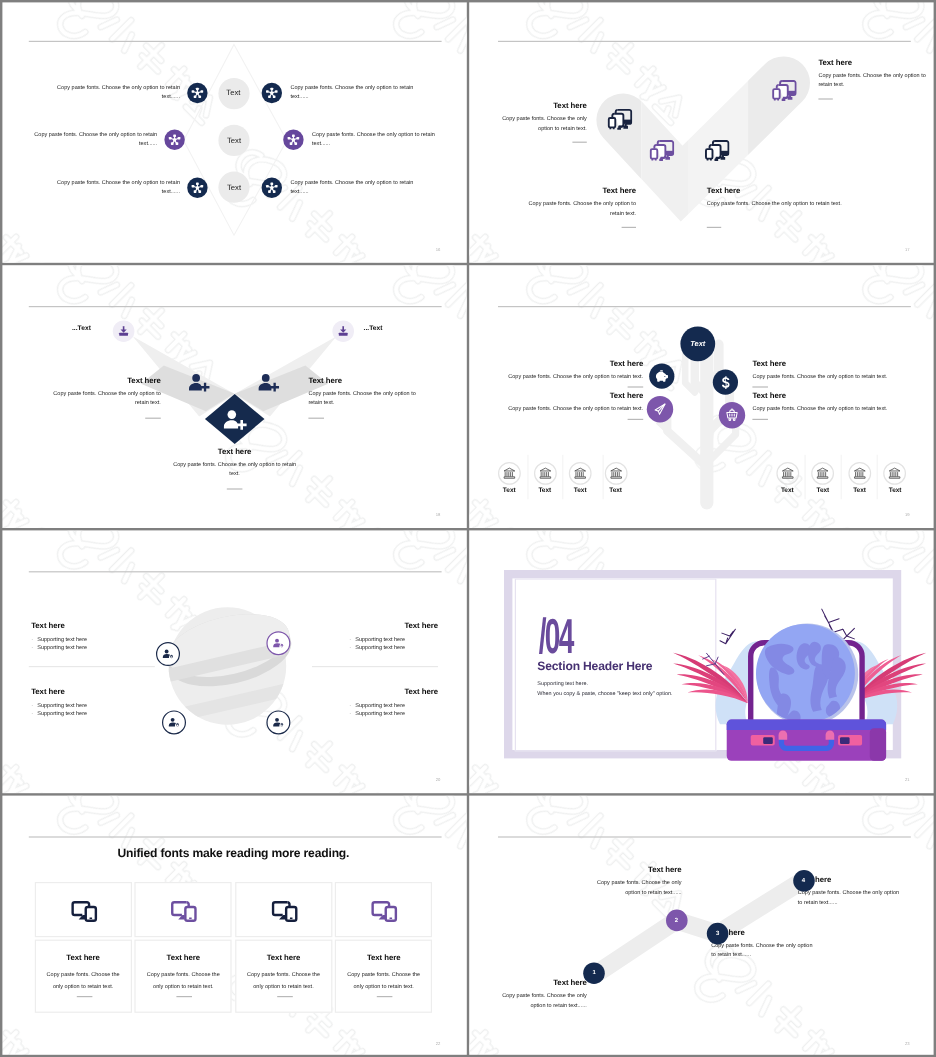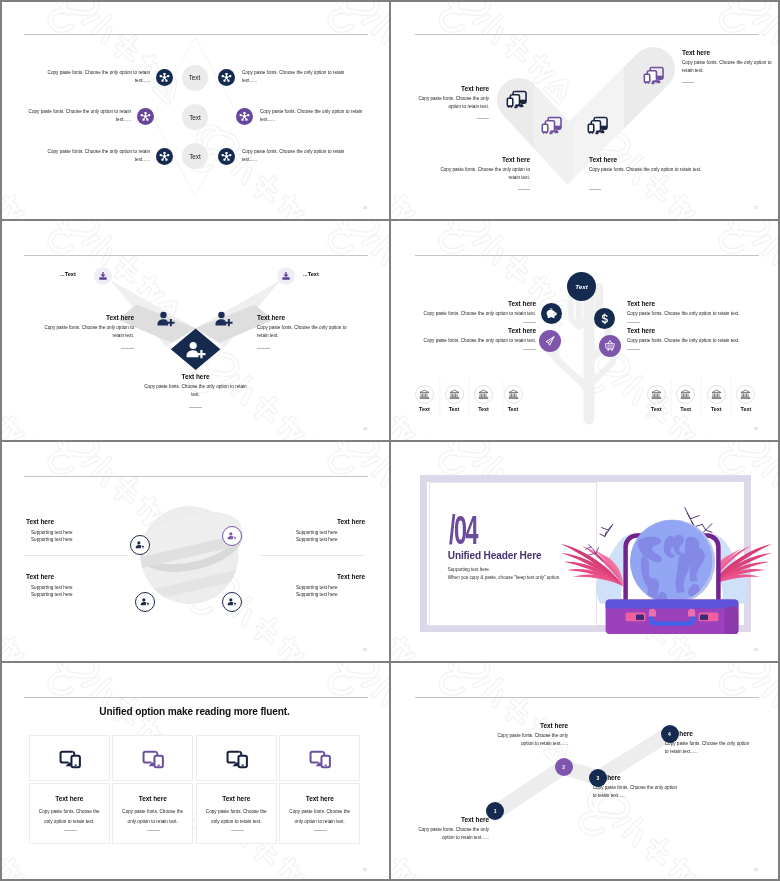--- a/index.html
+++ b/index.html
@@ -522,21 +522,21 @@
   <div class="divv"></div>
   <div class="slide">
     <svg class="wmsvg">
         <rect width="389" height="219" fill="url(#wmpat)"></rect>
       </svg>
     <div class="L" style="left:29px;top:255px"></div>
     <div class="L" style="left:29.2px;top:33.4px;width:331.1px;height:156.4px;border:7px solid #ddd7ea;background:#fff"></div>
     <div class="L" style="left:37.8px;top:40.2px;width:168.2px;height:143.8px;background:#fff;border:0.6px solid #e6e2f0"></div>
 
     <div class="L" style="left:57.7px;top:68.2px;font-size:41px;font-weight:bold;color:#6a4b9c;letter-spacing:-2.6px;line-height:1;transform:scaleX(0.57);transform-origin:left top">/04</div>
-    <div class="L" style="left:56.8px;top:108.4px;font-size:10.1px;font-weight:bold;color:#473272;letter-spacing:-0.15px">Unified Header Here</div>
+    <div class="L" style="left:56.8px;top:108.4px;font-size:10.1px;font-weight:bold;color:#473272;letter-spacing:-0.15px">Section Header Here</div>
     <div class="L" style="left:56.8px;top:123.5px;font-size:4.55px;color:#2a2a35;line-height:1.95">
       <div>Supporting text here.</div>
       <div>When you copy &amp; paste, choose "keep text only" option.</div>
     </div>
 
     <svg class="L" style="left:0;top:0;width:389px;height:219px;z-index:6" viewBox="0 0 389 219">
         <defs>
           <clipPath id="globeclip">
             <circle cx="279" cy="139" r="51.5"></circle>
           </clipPath>
@@ -615,21 +615,21 @@
       </g>
     </svg>
     <div class="pg">21</div>
   </div>
   <div class="divh"></div>
   <div class="slide">
     <svg class="wmsvg">
         <rect width="389" height="219" fill="url(#wmpat)"></rect>
       </svg>
     <div class="hrule"></div>
-    <div class="L" style="left:0;top:42.6px;width:389px;text-align:center;font-size:10.1px;font-weight:bold;color:#111;letter-spacing:-0.15px">Unified option make reading more fluent.</div>
+    <div class="L" style="left:0;top:42.6px;width:389px;text-align:center;font-size:10.1px;font-weight:bold;color:#111;letter-spacing:-0.15px">Unified fonts make reading more reading.</div>
     <div class="L" style="left:28.8px;top:72.3px;width:80.9px;height:45.5px;border:0.6px solid #ededed;background:#fff">
       <svg style="position:absolute;left:29.0px;top:12px;width:23px;height:23px;color:#151f3d" viewBox="0 0 24 24">
           <use href="#ic-devices2"></use>
         </svg>
     </div>
     <div class="L" style="left:28.8px;top:120.3px;width:80.9px;height:60.4px;border:0.6px solid #ededed;background:#fff">
       <div class="ttl" style="margin-top:11px;text-align:center">Text here</div>
       <div class="body4" style="margin:5px 9px 0;text-align:center;line-height:2.1">Copy paste fonts. Choose the only option to retain text.</div>
       <div class="dash" style="left:34.0px;top:46px;width:13px"></div>
     </div>

